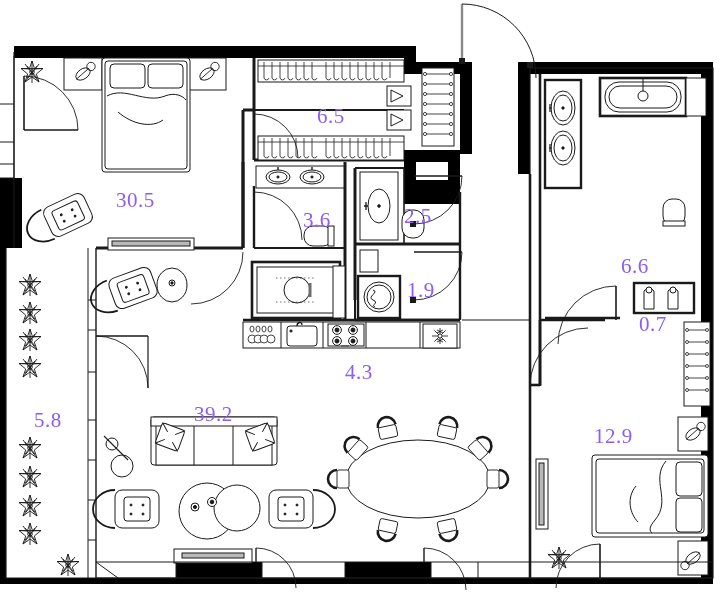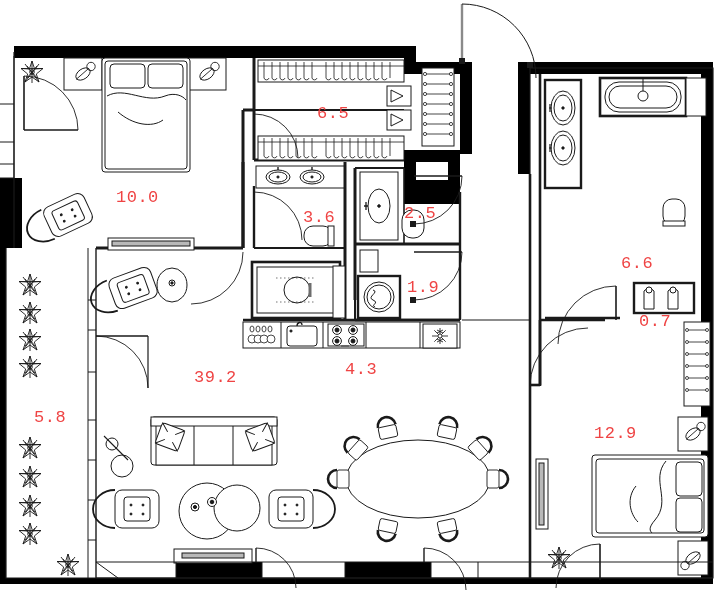--- a/index.html
+++ b/index.html
@@ -1,19 +1,19 @@
 <!DOCTYPE html>
 <html><head>
 <meta charset="utf-8">
 <style>
   html,body{margin:0;padding:0;background:#ffffff;}
   body{font-family:"Liberation Sans", sans-serif;}
   #plan{position:relative;width:725px;height:599px;background:#ffffff;overflow:hidden;}
   #plan svg{position:absolute;left:0;top:0;}
-  .lbl{position:absolute;font-family:Liberation Mono, monospace;font-size:17px;color:#ef4444;letter-spacing:.5px;white-space:nowrap;}
+  .lbl{position:absolute;font-family:Liberation Serif, serif;font-size:21px;color:#8b5cf6;letter-spacing:.5px;white-space:nowrap;}
 </style>
 </head>
 <body>
 
 <div id="plan">
 
 <svg width="725" height="599" viewBox="0 0 725 599">
   <defs>
     <g id="plant">
       <g stroke="#1a1a1a" stroke-width="0.9" fill="none">
@@ -514,25 +514,25 @@
     <path d="M14,56 L14,178 M0,178 L14,178"></path>
     <path d="M14,104 h-14 M14,142 h-14 M14,164 h-14"></path>
   </g>
 
   <g stroke="#1a1a1a" fill="none" stroke-width="1">
     <path d="M460,192 L460,244" stroke-width="2.4"></path>
     <path d="M462,320 L530,320" stroke-width="1.2"></path>
   </g>
 </svg>
 
-<div class="lbl" style="left:116px; top:188px;">10.0</div>
+<div class="lbl" style="left:116px; top:188px;">30.5</div>
 <div class="lbl" style="left:317px; top:104px;">6.5</div>
 <div class="lbl" style="left:303px; top:208px;">3.6</div>
 <div class="lbl" style="left:404px; top:196px;margin-top:8px;">2.5</div>
 <div class="lbl" style="left:407px; top:278px;">1.9</div>
 <div class="lbl" style="left:345px; top:360px;">4.3</div>
-<div class="lbl" style="left:194px; top:368px;">39.2</div>
+<div class="lbl" style="left:194px; top:402px;">39.2</div>
 <div class="lbl" style="left:34px;  top:408px;">5.8</div>
 <div class="lbl" style="left:621px; top:254px;">6.6</div>
 <div class="lbl" style="left:639px; top:312px;">0.7</div>
 <div class="lbl" style="left:594px; top:424px;">12.9</div>
 
 </div>
 
 </body></html>

